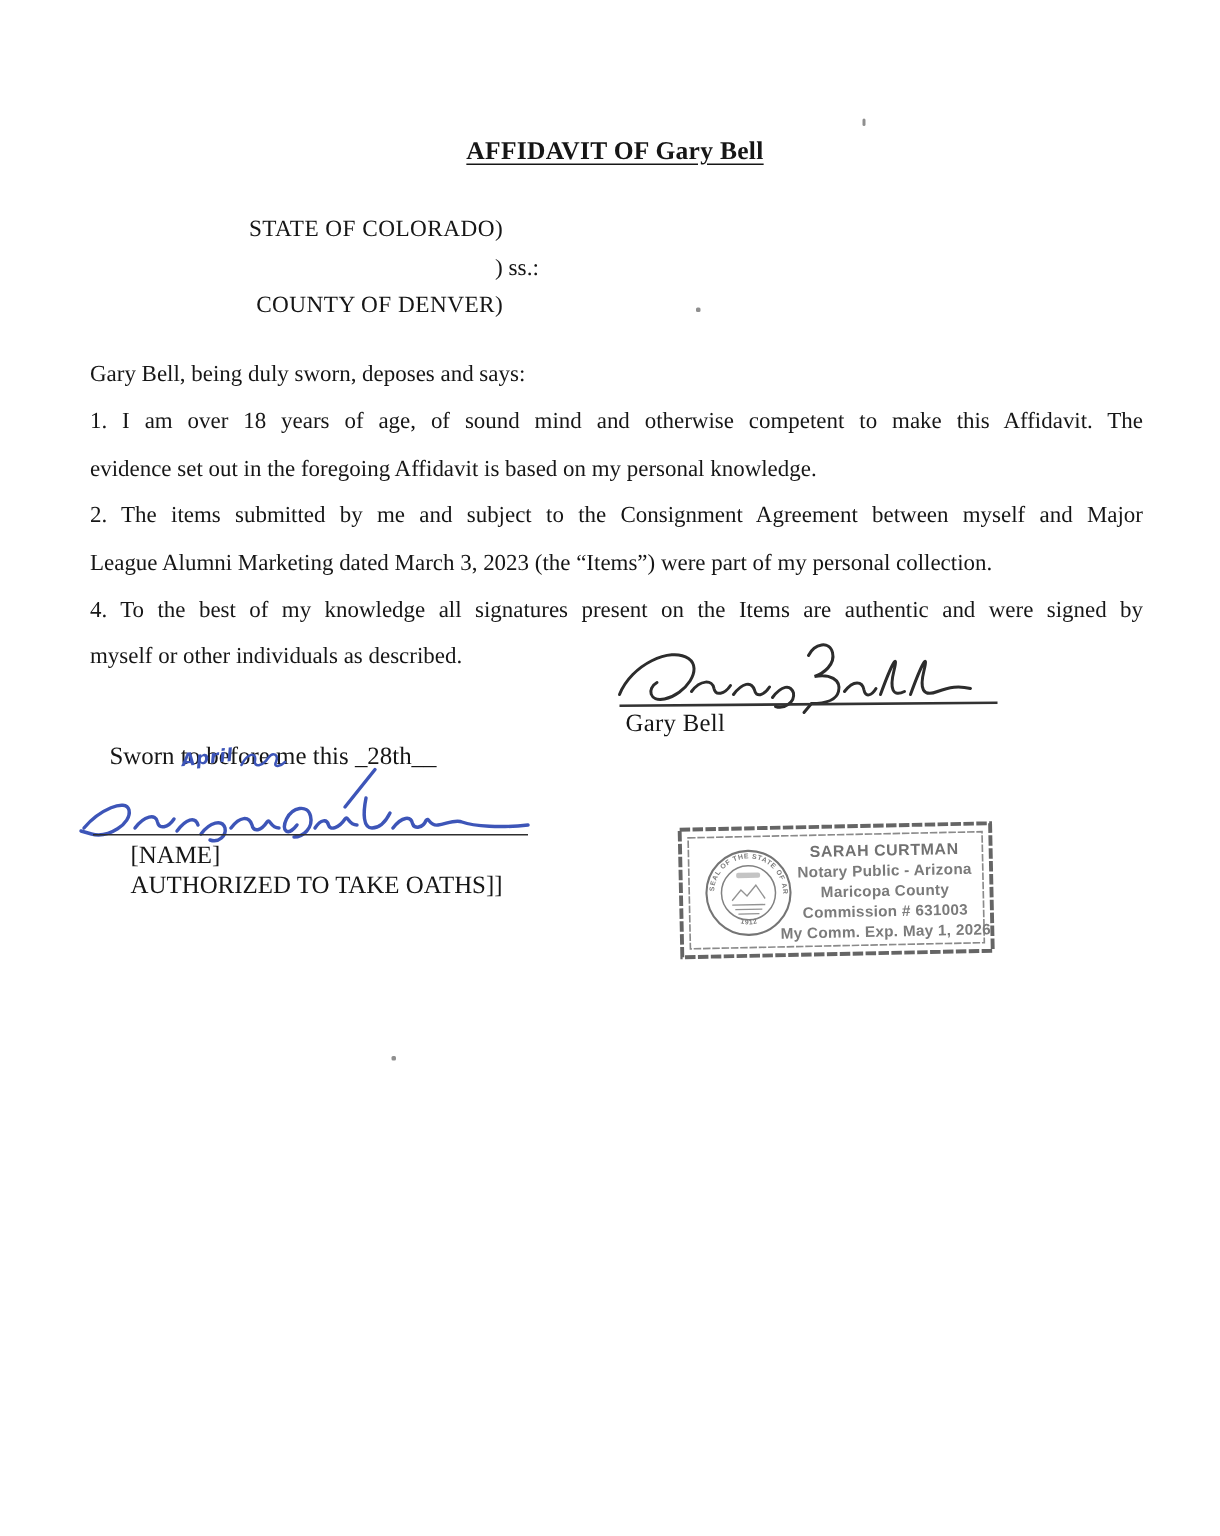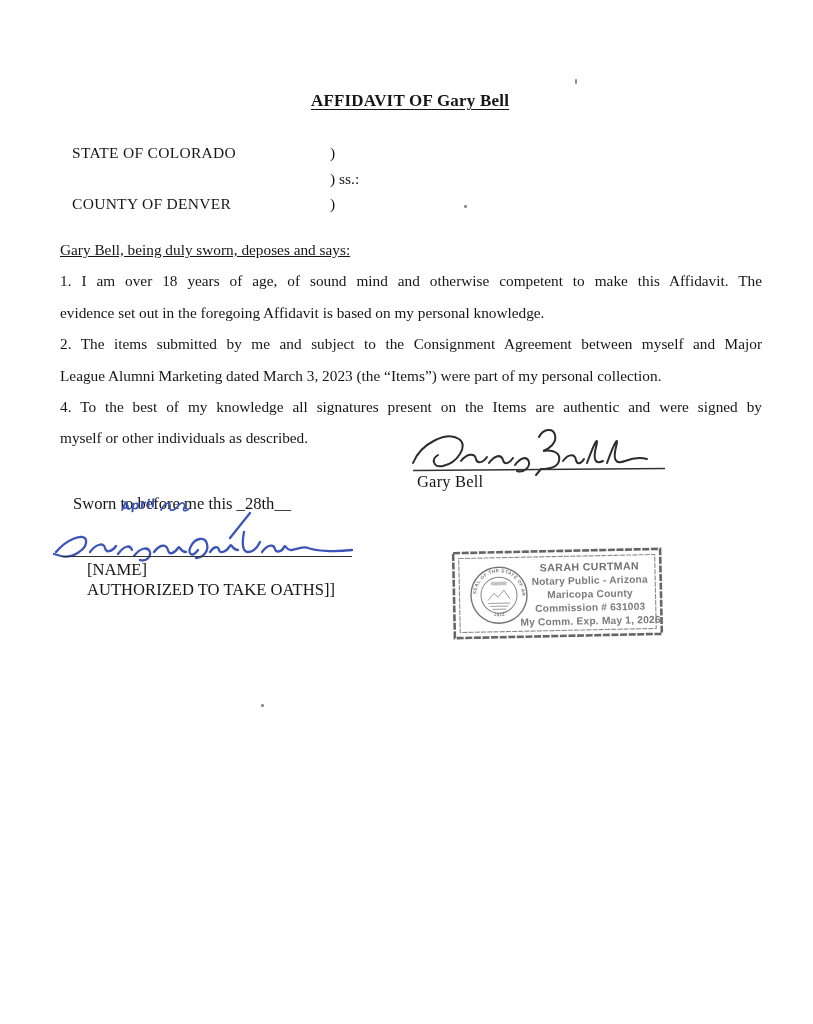--- a/index.html
+++ b/index.html
@@ -9,25 +9,25 @@
   }
   
   .title{
     position:absolute;top:91px;left:0;width:820px;text-align:center;
     font-size:17px;font-weight:bold;letter-spacing:.2px;
   }
   .title span{text-decoration:underline;text-underline-offset:3px;}
   
   .venue{position:absolute;left:72px;top:144px;font-size:15.5px;}
   .venue-row{position:relative;height:25.7px;}
-  .venue-left{display:inline-block;min-width:258px;letter-spacing:.3px;}
+  .venue-left{display:inline-block;min-width:258px;letter-spacing:.3px;text-align:right;}
   .venue-right{display:inline-block;}
   
   .body-text{position:absolute;left:60px;top:240px;width:702px;font-size:15.3px;line-height:19.4px;}
-  .intro{margin-bottom:9px;text-decoration:underline;}
+  .intro{margin-bottom:9px;}
   .para{margin-bottom:6.5px;}
   .pline{display:block;margin-top:12px;}
   .jfull{text-align:justify;text-align-last:justify;}
   
   .gary-sig{position:absolute;left:403px;top:423px;}
   .gary-name{position:absolute;left:417px;top:472px;font-size:16.5px;letter-spacing:.2px;}
   
   .jurat{position:absolute;left:73px;top:494px;font-size:16.6px;line-height:19.8px;}
   .struck{text-decoration:line-through;text-decoration-thickness:1.5px;}
   .april{

